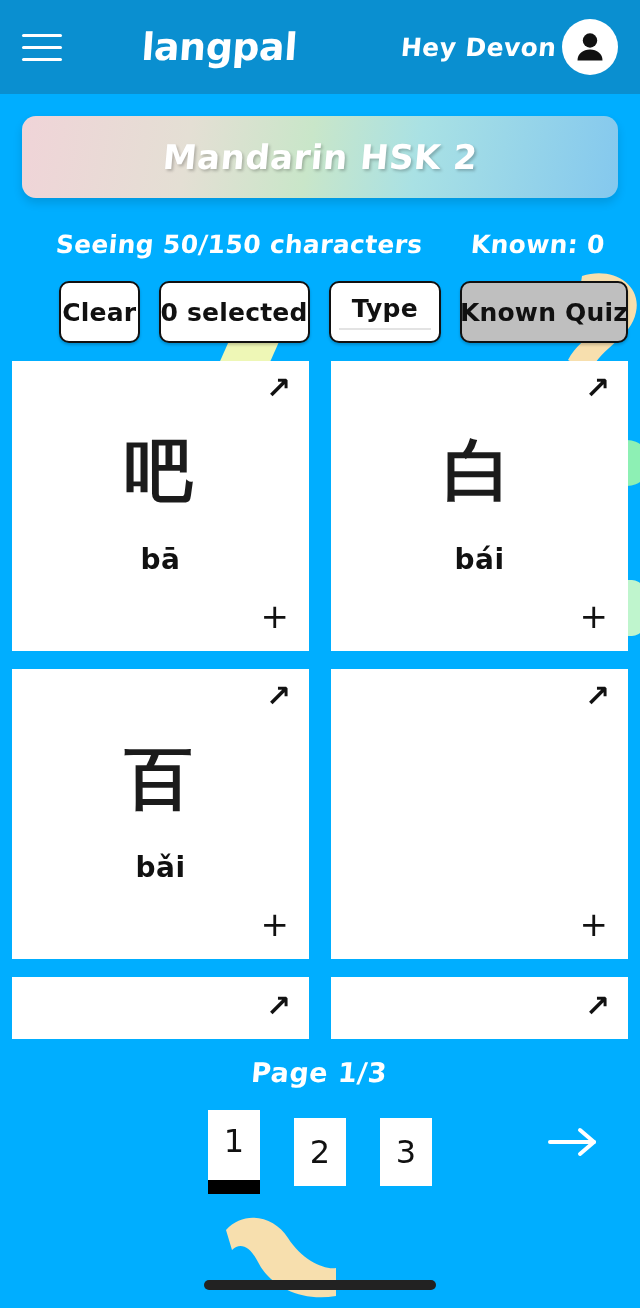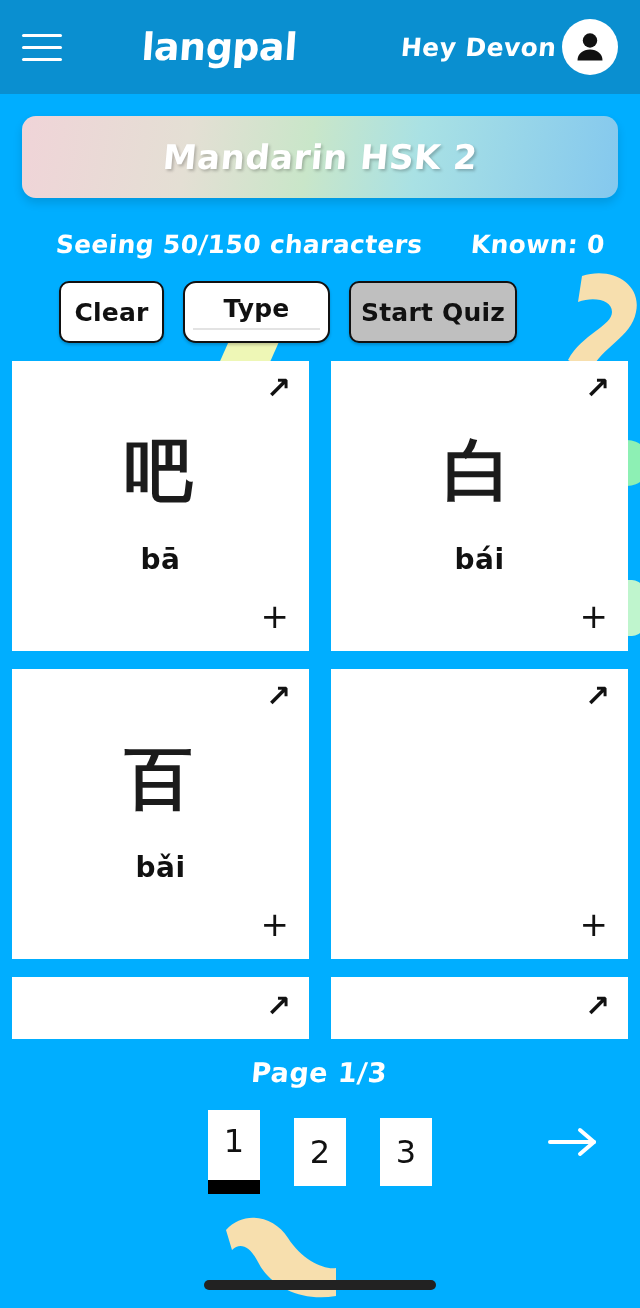--- a/index.html
+++ b/index.html
@@ -182,21 +182,20 @@
     white-space: nowrap;
   }
   .tb-clear  { width: 105px; }
   .tb-count  { width: 173px; }
   .tb-type   {
     width: 147px;
     position: relative;
     flex-direction: column;
     justify-content: center;
     padding-bottom: 8px;
-    border-radius: 13px;
   }
   .tb-type::after {
     content: "";
     position: absolute;
     left: 8px; right: 8px; bottom: 11px;
     height: 2px;
     background: #e3e3e3;
   }
   .tb-quiz   {
     width: 168px;
@@ -357,22 +356,23 @@
     <div class="title-banner-text">Mandarin HSK 2</div>
   </div>
 
   <div class="stats-row">
     <div class="stat-text">Seeing 50/150 characters</div>
     <div class="stat-text">Known: 0</div>
   </div>
 
   <div class="toolbar">
     <div class="tb-btn tb-clear">Clear</div>
+    <div class="tb-btn tb-count">0 selected</div>
     <div class="tb-btn tb-type">Type</div>
-    <div class="tb-btn tb-quiz">Start Quiz</div>
+    <div class="tb-btn tb-quiz">Known Quiz</div>
   </div>
 
   <div class="grid">
 
     <div class="card">
       <div class="card-expand">↗</div>
       <div class="card-hanzi">吧</div>
       <div class="card-pinyin">bā</div>
       <div class="card-add">+</div>
     </div>

